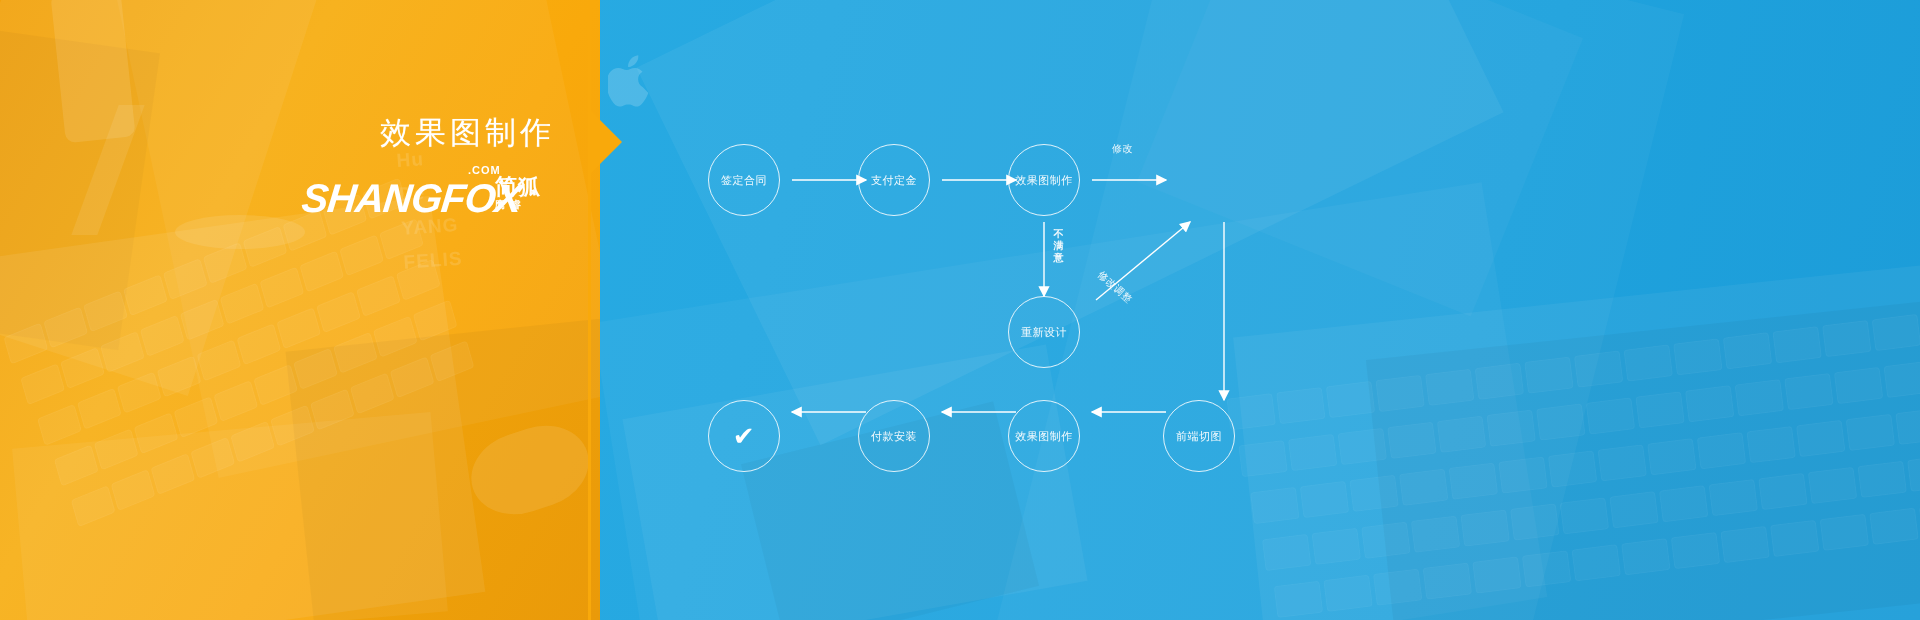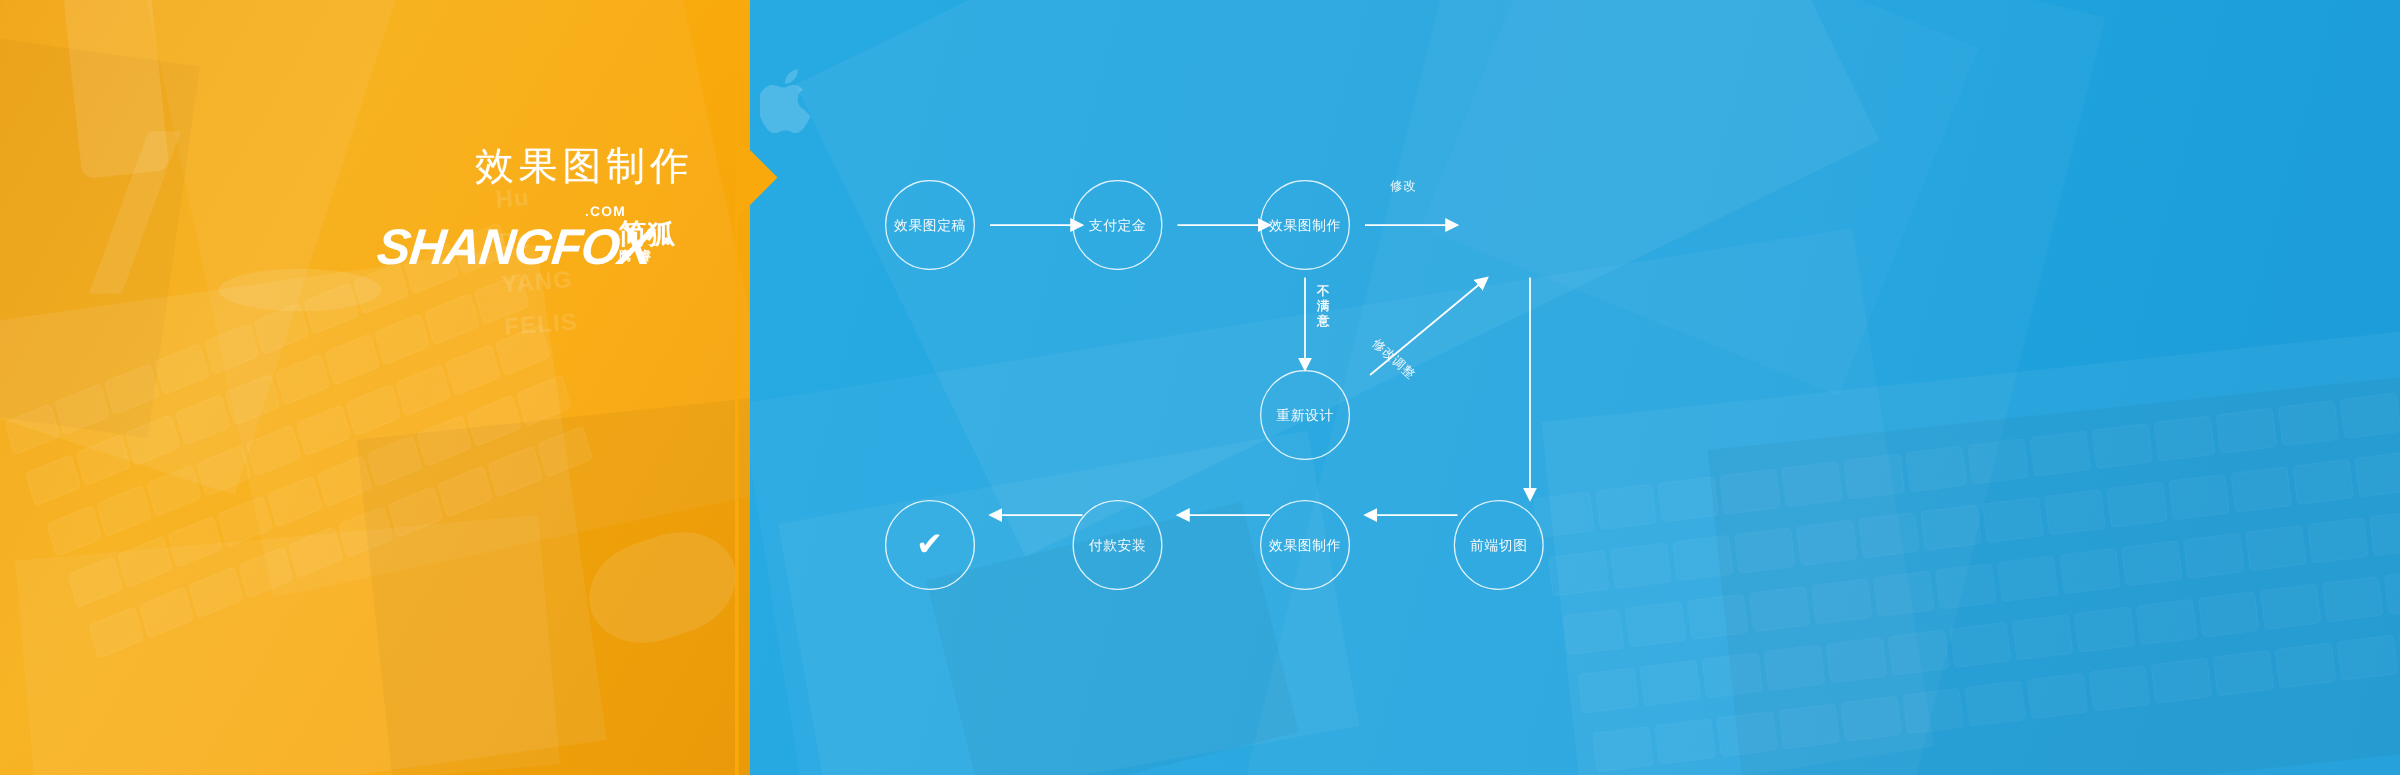--- a/index.html
+++ b/index.html
@@ -317,21 +317,21 @@
 
         <line x1="1224" y1="222" x2="1224" y2="400"></line>
 
         <line x1="1166" y1="412" x2="1092" y2="412"></line>
         <line x1="1016" y1="412" x2="942" y2="412"></line>
         <line x1="866" y1="412" x2="792" y2="412"></line>
       </g>
     </svg>
 
     <div class="node" style="left:708px;top:144px">
-      <span>效果图定稿</span>
+      <span>签定合同</span>
     </div>
     <div class="node" style="left:858px;top:144px">
       <span>支付定金</span>
     </div>
     <div class="node" style="left:1008px;top:144px">
       <span>效果图制作</span>
     </div>
     <div class="node" style="left:1008px;top:296px">
       <span>重新设计</span>
     </div>

